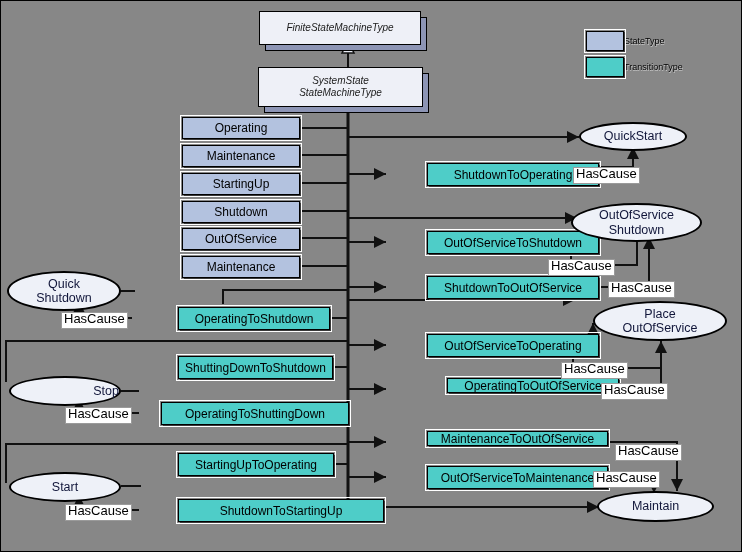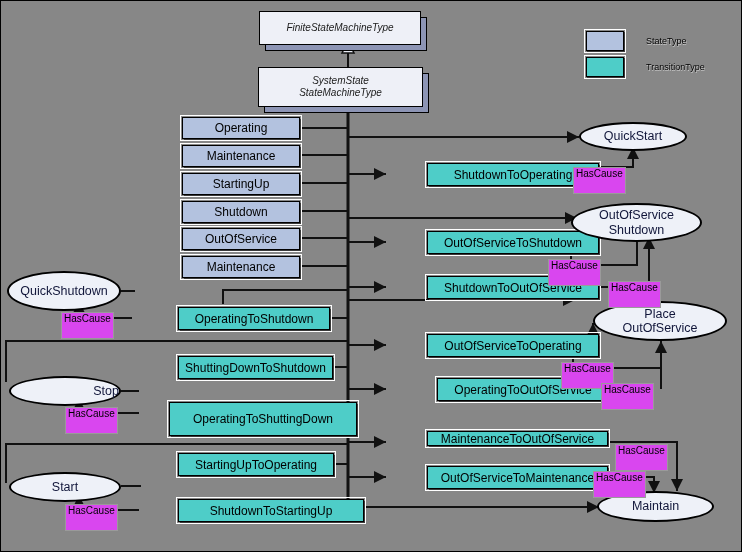--- a/index.html
+++ b/index.html
@@ -61,47 +61,47 @@
     text-align:center;
     font-size:12.5px;
     color:#11163a;
     line-height:1.15;
     box-sizing:border-box;
   }
 
   
   .elabel{
     position:absolute;
-    background:#d946ef;
+    background:#ffffff;
     border:1px solid #9a9a9a;
-    font-size:10px;
+    font-size:13px;
     color:#000;
     padding:0 2px;
     line-height:12px;
-    height:27px;
+    height:17px;
     white-space:nowrap;
     box-sizing:border-box;
   }
 
   
   .legend{position:absolute;left:585px;top:30px;}
   .legrow{display:flex;align-items:center;margin-bottom:6px;}
   .legswatch{
     width:36px;height:18px;border:1.5px solid #000;
     box-shadow:1px 1px 0 0 #3a3a3a;
     position:relative;
   }
   .legswatch.state{background:#b3c2df;}
   .legswatch.trans{background:#4ecdc8;}
   .legswatch::before{
     content:"";position:absolute;left:-3px;top:-3px;right:-3px;bottom:-3px;
     border:1px solid #fff;
   }
   .legtext{
-    margin-left:22px;font-size:9px;color:#000;
+    font-size:9px;color:#000;
     text-shadow:0.5px 0.5px 0 rgba(255,255,255,0.55);
     white-space:nowrap;
   }
 </style>
 </head>
 <body>
 
 <div id="canvas">
 
   <svg class="lines" viewBox="0 0 742 552" xmlns="http://www.w3.org/2000/svg">
@@ -221,54 +221,54 @@
   </div>
   <div class="node trans" style="left:137px;top:306px;width:152px;height:23px;">
     <span>OperatingToShutdown</span>
   </div>
   <div class="node trans" style="left:137px;top:355px;width:155px;height:23px;">
     <span>ShuttingDownToShutdown</span>
   </div>
   <div class="node trans" style="left:386px;top:333px;width:172px;height:23px;">
     <span>OutOfServiceToOperating</span>
   </div>
-  <div class="node trans" style="left:396px;top:377px;width:172px;height:23px;justify-content:center;">
+  <div class="node trans" style="left:406px;top:377px;width:172px;height:15px;justify-content:center;">
     <span>OperatingToOutOfService</span>
   </div>
-  <div class="node trans" style="left:128px;top:401px;width:188px;height:34px;">
+  <div class="node trans" style="left:120px;top:401px;width:188px;height:23px;">
     <span>OperatingToShuttingDown</span>
   </div>
   <div class="node trans" style="left:386px;top:430px;width:181px;height:15px;">
     <span>MaintenanceToOutOfService</span>
   </div>
   <div class="node trans" style="left:386px;top:465px;width:181px;height:23px;">
     <span>OutOfServiceToMaintenance</span>
   </div>
   <div class="node trans" style="left:137px;top:452px;width:156px;height:23px;text-align:right;">
     <span>StartingUpToOperating</span>
   </div>
-  <div class="node trans" style="left:137px;top:498px;width:186px;height:23px;">
+  <div class="node trans" style="left:137px;top:498px;width:206px;height:23px;">
     <span>ShutdownToStartingUp</span>
   </div>
 
   <div class="ell" style="left:578px;top:121px;width:108px;height:29px;">
     <span>QuickStart</span>
   </div>
 
   <div class="ell" style="left:570px;top:202px;width:131px;height:39px;flex-direction:column;">
     <span>OutOfService</span>
     <span>Shutdown</span>
   </div>
 
   <div class="ell" style="left:592px;top:300px;width:134px;height:40px;flex-direction:column;">
     <span>Place</span>
     <span>OutOfService</span>
   </div>
 
-  <div class="ell" style="left:6px;top:270px;width:114px;height:40px;flex-direction:row;">
+  <div class="ell" style="left:6px;top:270px;width:114px;height:40px;flex-direction:column;">
     <span>Quick</span>
     <span>Shutdown</span>
   </div>
 
   <div class="ell" style="left:8px;top:375px;width:112px;height:30px;justify-content:flex-end;">
     <span>Stop</span>
   </div>
 
   <div class="ell" style="left:8px;top:471px;width:112px;height:30px;">
     <span>Start</span>

